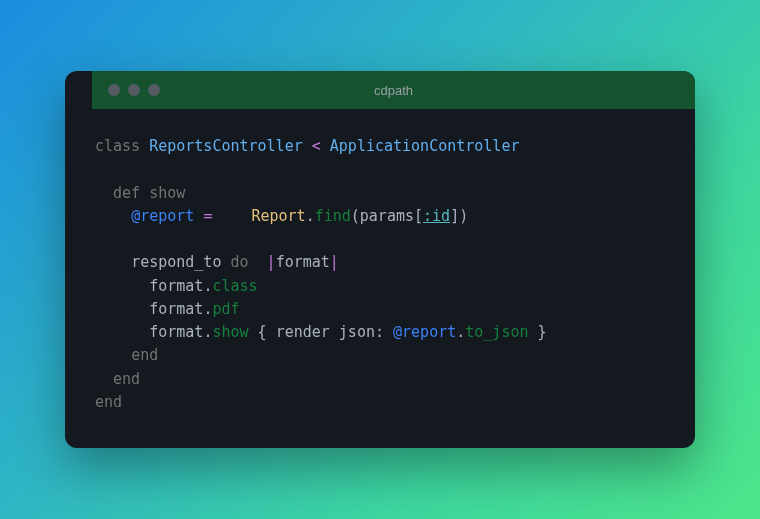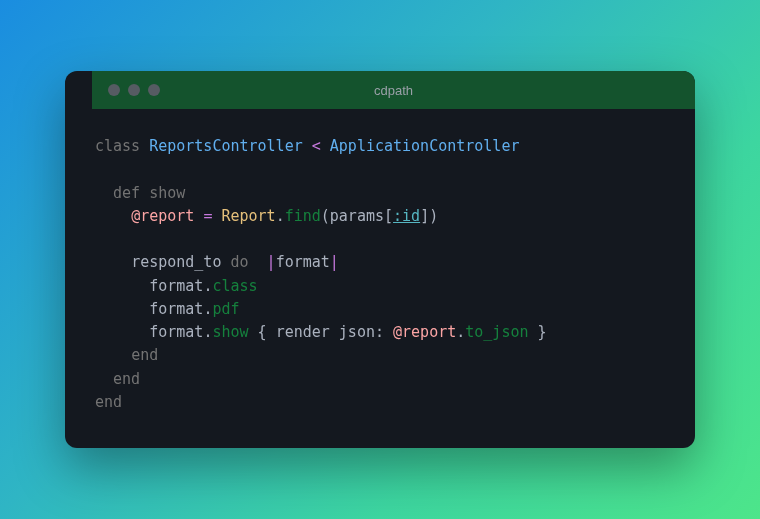--- a/index.html
+++ b/index.html
@@ -50,22 +50,22 @@
     padding: 26px 30px 34px 30px;
     font-size: 15px;
     line-height: 1.55;
     color: #d8dee9;
     white-space: pre;
   }
   .c-kw   { color: #737373; }   
   .c-cls  { color: #61afef; }   
   .c-op   { color: #c678dd; }   
   .c-fn   { color: #737373; }   
-  .c-ivar { color: #fca5a5; }   
-  .c-cls2 { color: #e5c07b; }   
+  .c-ivar { color: #3b82f6; }   
+  .c-cls2 { color: #e5c07b; margin-left: 30px; }   
   .c-meth { color: #15803d; }   
   .c-id   { color: #abb2bf; }   
   .c-pun  { color: #abb2bf; }   
   .c-sym  { color: #56b6c2; text-decoration: underline; }   
 </style>
 </head>
 <body>
 
 <div class="window">
   <div class="titlebar">

